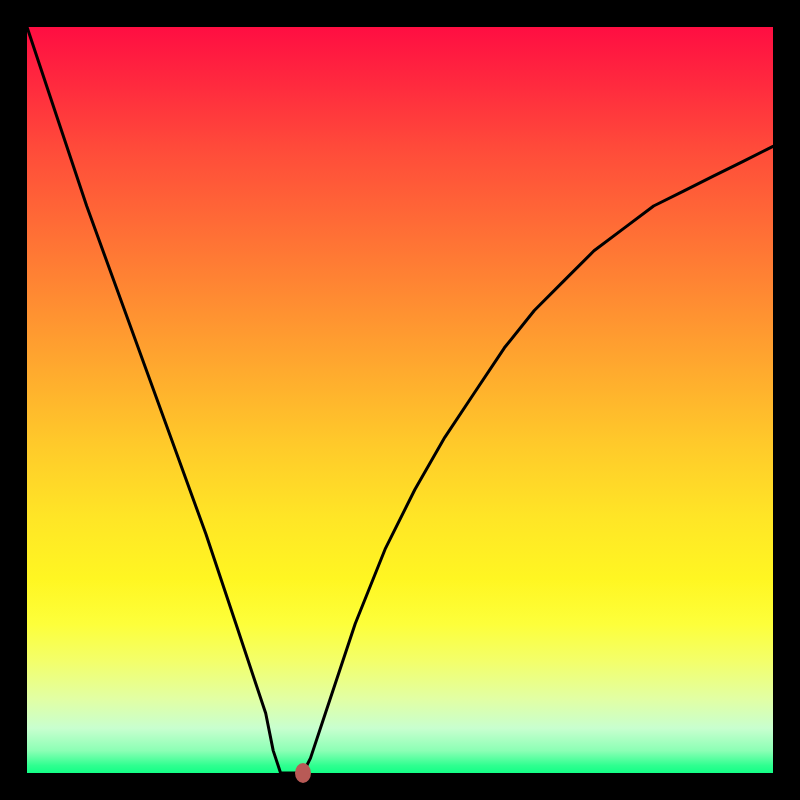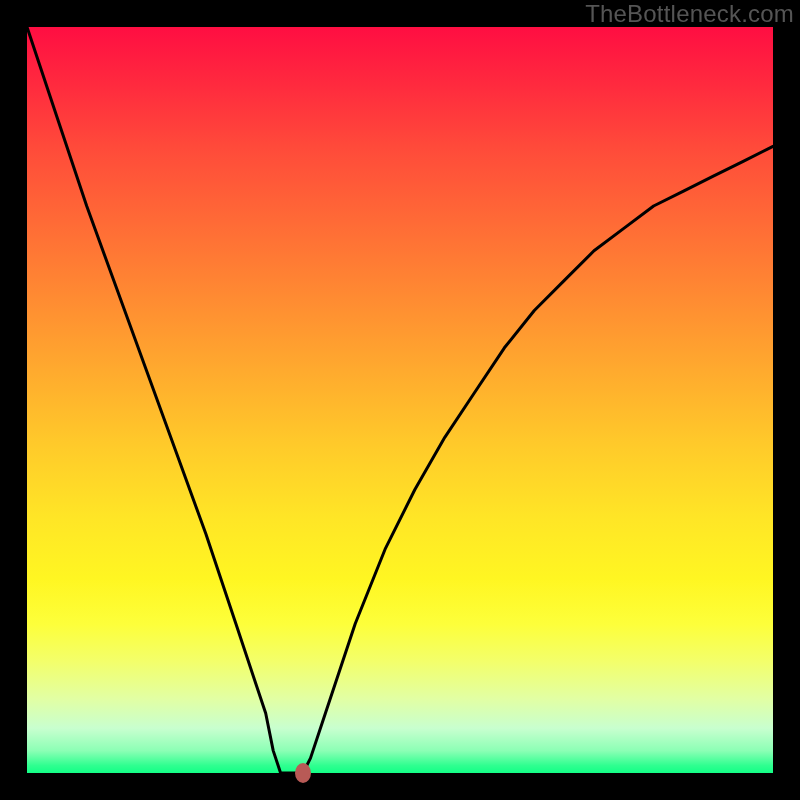--- a/index.html
+++ b/index.html
@@ -77,15 +77,14 @@
   <div class="plot">
 
     <svg class="curve" viewBox="0 0 746 746" preserveAspectRatio="none">
       <path id="curve-path" fill="none" stroke="#000" stroke-width="3" stroke-linecap="round" stroke-linejoin="round" d="M0.0 0.0 L29.8 89.5 L59.7 179.0 L89.5 261.1 L119.4 343.2 L149.2 425.2 L179.0 507.3 L208.9 596.8 L238.7 686.3 L246.2 723.6 L253.6 746.0 L268.6 746.0 L276.0 746.0 L283.5 731.1 L298.4 686.3 L328.2 596.8 L358.1 522.2 L387.9 462.5 L417.8 410.3 L447.6 365.5 L477.4 320.8 L507.3 283.5 L537.1 253.6 L567.0 223.8 L596.8 201.4 L626.6 179.0 L656.5 164.1 L686.3 149.2 L716.2 134.3 L746.0 119.4"></path>
     </svg>
 
     <div class="marker" id="min-marker" style="left: 276.02px; top: 746px;"></div>
 
   </div>
 
-  <div class="watermark">TheBottleneck.com</div>
 
 </div>
 
 </body></html>

